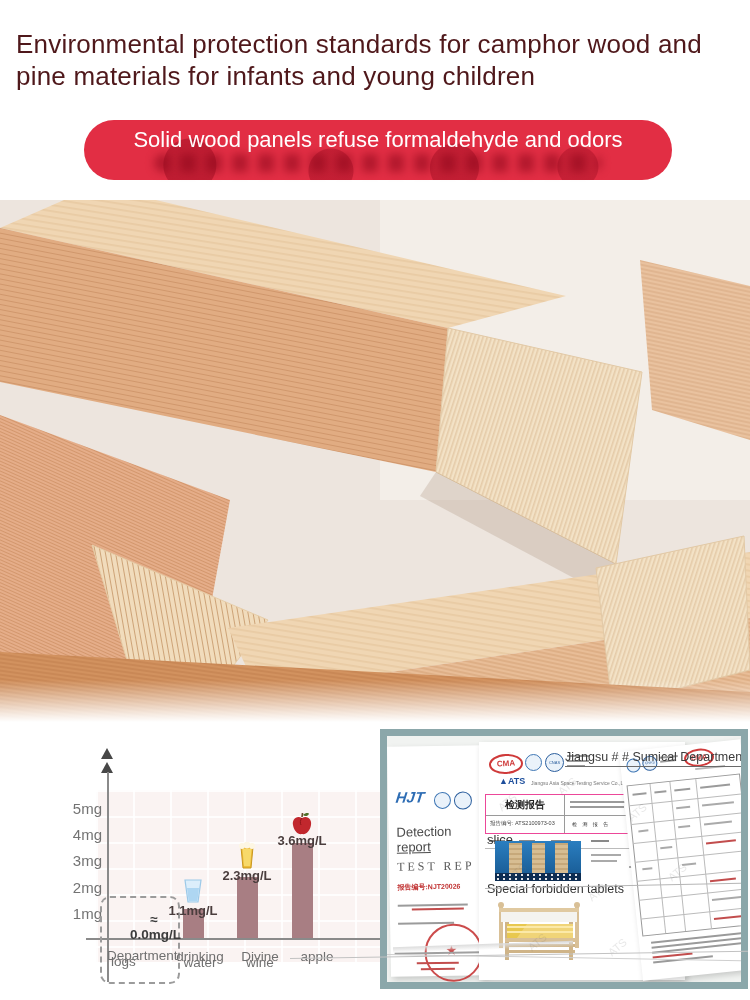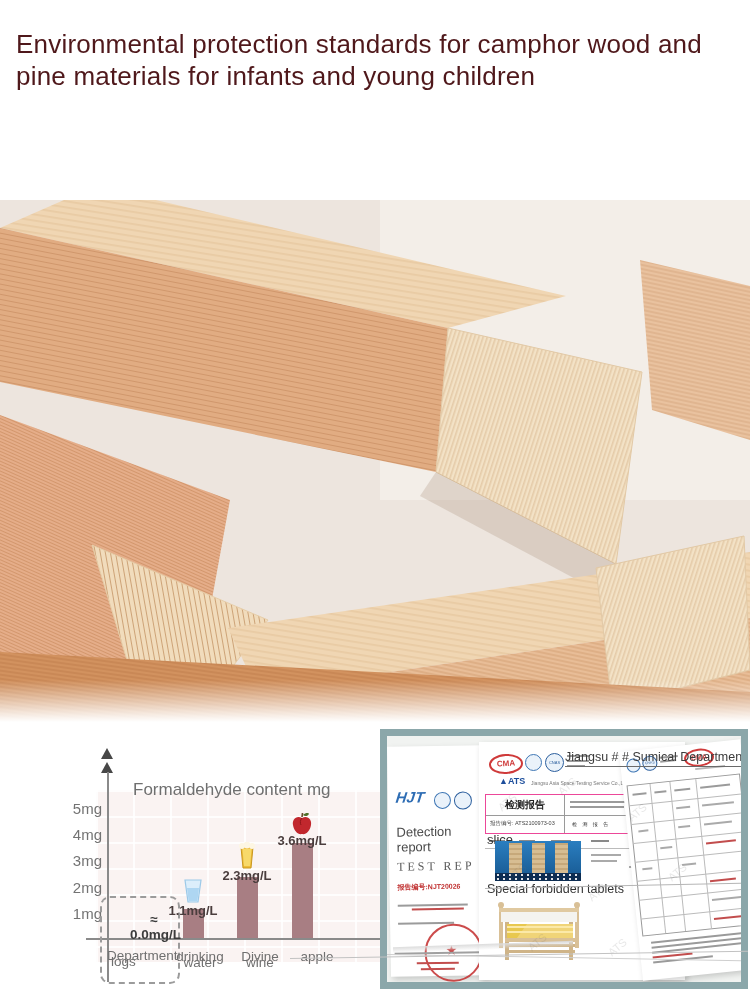--- a/index.html
+++ b/index.html
@@ -41,20 +41,24 @@
   .thin-line{position:absolute;height:1px;background:#c2c2c2;transform-origin:left center;}
 </style>
 </head>
 <body>
 
 <div id="page">
 
   <div class="title-line" style="top:29px;">Environmental protection standards for camphor wood and</div>
   <div class="title-line" style="top:61px;">pine materials for infants and young children</div>
 
+  <div class="banner">
+    <div class="banner-text">Solid wood panels refuse formaldehyde and odors</div>
+    <div class="banner-blur"></div>
+  </div>
 
   <svg class="abs" style="left:0;top:200px;" width="750" height="522" viewBox="0 0 750 522">
     <defs>
       <pattern id="pA" width="6" height="5" patternUnits="userSpaceOnUse" patternTransform="rotate(11)">
         <rect width="6" height="5" fill="#e1ac82"></rect>
           <rect y="2" width="6" height="1" fill="#d0976c"></rect>
       </pattern>
       <pattern id="pB" width="5" height="4" patternUnits="userSpaceOnUse" patternTransform="rotate(12)">
         <rect width="5" height="4" fill="#e8bd97"></rect>
           <rect y="1.5" width="5" height="1" fill="#d5a276"></rect>
@@ -102,21 +106,20 @@
 
   <div class="abs" style="left:96px;top:790px;width:290px;height:172px;background:#faf3f2;
        background-image:linear-gradient(to right,rgba(255,255,255,.85) 2px,transparent 2px),
        linear-gradient(to bottom,rgba(255,255,255,.85) 2px,transparent 2px);background-size:37px 26px;"></div>
 
   <div class="arrow-up" style="left:101px;top:748px;"></div>
   <div class="arrow-up" style="left:101px;top:762px;"></div>
   <div class="abs" style="left:107px;top:772px;width:2px;height:210px;background:#8a8a8a;"></div>
   <div class="abs" style="left:86px;top:938px;width:298px;height:2px;background:#8a8a8a;"></div>
 
-  <div class="abs nw" style="left:133px;top:780px;font-size:17px;color:#6f6f6f;">Formaldehyde content mg</div>
 
   <div class="tick" style="left:56px;top:800px;">5mg</div>
   <div class="tick" style="left:56px;top:826px;">4mg</div>
   <div class="tick" style="left:56px;top:852px;">3mg</div>
   <div class="tick" style="left:56px;top:879px;">2mg</div>
   <div class="tick" style="left:56px;top:905px;">1mg</div>
 
   <div class="abs" style="left:100px;top:896px;width:76px;height:84px;border:2px dashed #9b9b9b;border-radius:10px;">
     <div style="margin-top:14px;text-align:center;font-size:13.5px;font-weight:bold;color:#3c3c3c;padding-left:28px;">≈ 0.0mg/L</div>
   </div>
@@ -163,21 +166,21 @@
     <div>apple</div>
   </div>
 
   <div class="panel">
 
     <div class="doc" style="left:2px;top:10px;width:96px;height:230px;transform:rotate(-1deg);">
       <div class="abs nw" style="left:8px;top:42px;font-size:15px;font-weight:bold;font-style:italic;color:#2e6db4;transform:skewX(-8deg);">HJT</div>
       <div class="badge" style="left:46px;top:46px;width:15px;height:15px;"></div>
       <div class="badge" style="left:66px;top:46px;width:16px;height:16px;border-color:#2c5f9e;"></div>
       <div class="abs nw" style="left:8px;top:78px;font-size:13px;color:#4a4a4a;">Detection</div>
-      <div class="abs nw" style="left:8px;top:93px;font-size:13px;color:#4a4a4a;">report</div>
+      <div class="abs nw" style="left:8px;top:93px;font-size:13px;color:#4a4a4a;text-decoration:underline;">report</div>
       <div class="abs nw" style="left:8px;top:113px;font-size:12px;letter-spacing:3px;color:#5a5a5a;font-family:'Liberation Serif',serif;">TEST REP</div>
       <div class="abs nw" style="left:8px;top:136px;font-size:7px;font-weight:bold;color:#c03030;">报告编号:NJT20026</div>
       <div class="tline" style="left:8px;top:158px;width:70px;"></div>
       <div class="rline" style="left:22px;top:162px;width:52px;height:1.5px;"></div>
       <div class="tline" style="left:8px;top:176px;width:56px;"></div>
       <div class="abs" style="left:34px;top:178px;width:54px;height:54px;border-radius:50%;border:2.5px solid rgba(195,45,45,.85);">
         <div style="position:absolute;left:19px;top:17px;color:rgba(195,45,45,.9);font-size:13px;">★</div>
       </div>
       <div class="tline" style="left:4px;top:206px;width:86px;background:#a0a0a0;"></div>
       <div class="rline" style="left:26px;top:216px;width:42px;height:1.5px;"></div>

